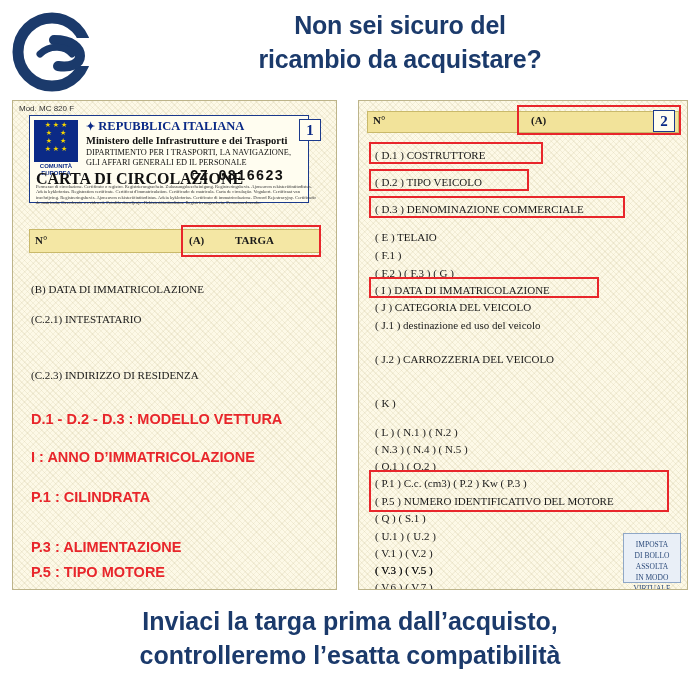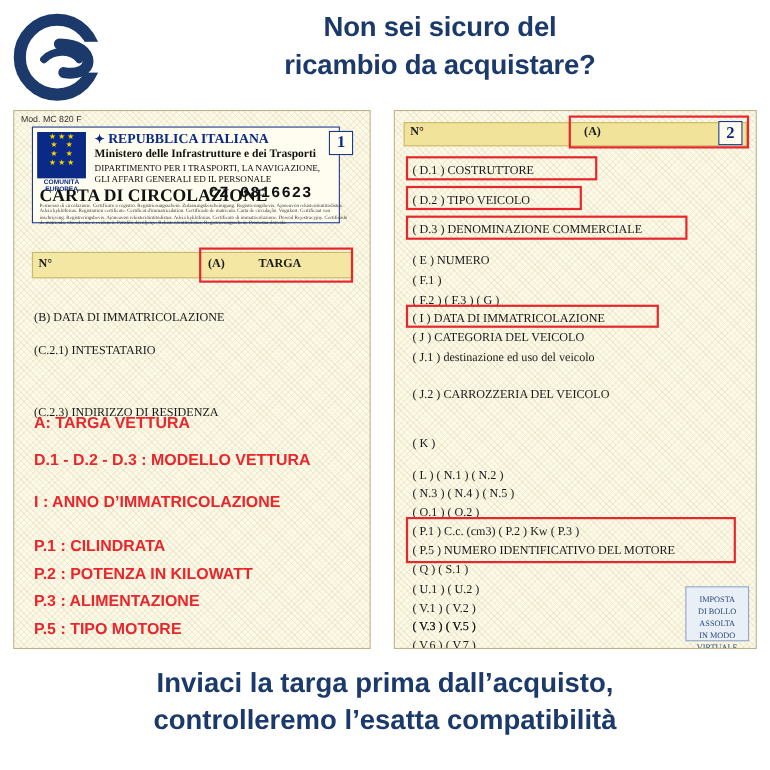--- a/index.html
+++ b/index.html
@@ -244,25 +244,23 @@
       <div class="left-nbar"></div>
       <div class="fieldline" style="left:22px; top:133px; font-weight:bold;">N°</div>
       <div class="fieldline" style="left:176px; top:133px; font-weight:bold;">(A)</div>
       <div class="fieldline" style="left:222px; top:133px; font-weight:bold;">TARGA</div>
       <div class="redbox" style="left:168px; top:124px; width:140px; height:32px;"></div>
 
       <div class="fieldline" style="left:18px; top:182px;">(B)   DATA DI IMMATRICOLAZIONE</div>
       <div class="fieldline" style="left:18px; top:212px;">(C.2.1)    INTESTATARIO</div>
       <div class="fieldline" style="left:18px; top:243px;margin-top:25px;">(C.2.3)    INDIRIZZO DI RESIDENZA</div>
 
-      <div class="redtext" style="left:18px; top:276px;">A: TARGA VETTURA</div>
       <div class="redtext" style="left:18px; top:310px;">D.1 - D.2 - D.3 : MODELLO VETTURA</div>
       <div class="redtext" style="left:18px; top:348px;">I : ANNO D’IMMATRICOLAZIONE</div>
       <div class="redtext" style="left:18px; top:388px;">P.1 : CILINDRATA</div>
-      <div class="redtext" style="left:18px; top:413px;">P.2 : POTENZA IN KILOWATT</div>
       <div class="redtext" style="left:18px; top:438px;">P.3 : ALIMENTAZIONE</div>
       <div class="redtext" style="left:18px; top:463px;">P.5 :  TIPO MOTORE</div>
 
     </div>
   </div>
 
   <div class="doc" id="doc-right">
     <div class="doc-inner">
 
       <div class="nbar"></div>
@@ -273,21 +271,21 @@
 
       <div class="fieldline" style="left:16px; top:48px;">( D.1 )   COSTRUTTORE</div>
       <div class="redbox" style="left:10px; top:41px; width:174px; height:22px;"></div>
 
       <div class="fieldline" style="left:16px; top:75px;">( D.2 )   TIPO VEICOLO</div>
       <div class="redbox" style="left:10px; top:68px; width:160px; height:22px;"></div>
 
       <div class="fieldline" style="left:16px; top:102px;">( D.3 )  DENOMINAZIONE COMMERCIALE</div>
       <div class="redbox" style="left:10px; top:95px; width:256px; height:22px;"></div>
 
-      <div class="fieldline" style="left:16px; top:130px;">( E )  NUMERO</div>
+      <div class="fieldline" style="left:16px; top:130px;">( E )  TELAIO</div>
       <div class="fieldline" style="left:16px; top:148px;">( F.1 )</div>
       <div class="fieldline" style="left:16px; top:166px;">( F.2 )                    ( F.3 )                          ( G )</div>
 
       <div class="fieldline" style="left:16px; top:183px;">( I )  DATA DI IMMATRICOLAZIONE</div>
       <div class="redbox" style="left:10px; top:176px; width:230px; height:21px;"></div>
 
       <div class="fieldline" style="left:16px; top:200px;">( J )  CATEGORIA DEL VEICOLO</div>
       <div class="fieldline" style="left:16px; top:218px;">( J.1 )   destinazione ed uso del veicolo</div>
       <div class="fieldline" style="left:16px; top:252px;">( J.2 )  CARROZZERIA DEL VEICOLO</div>
       <div class="fieldline" style="left:16px; top:296px;">( K )</div>

